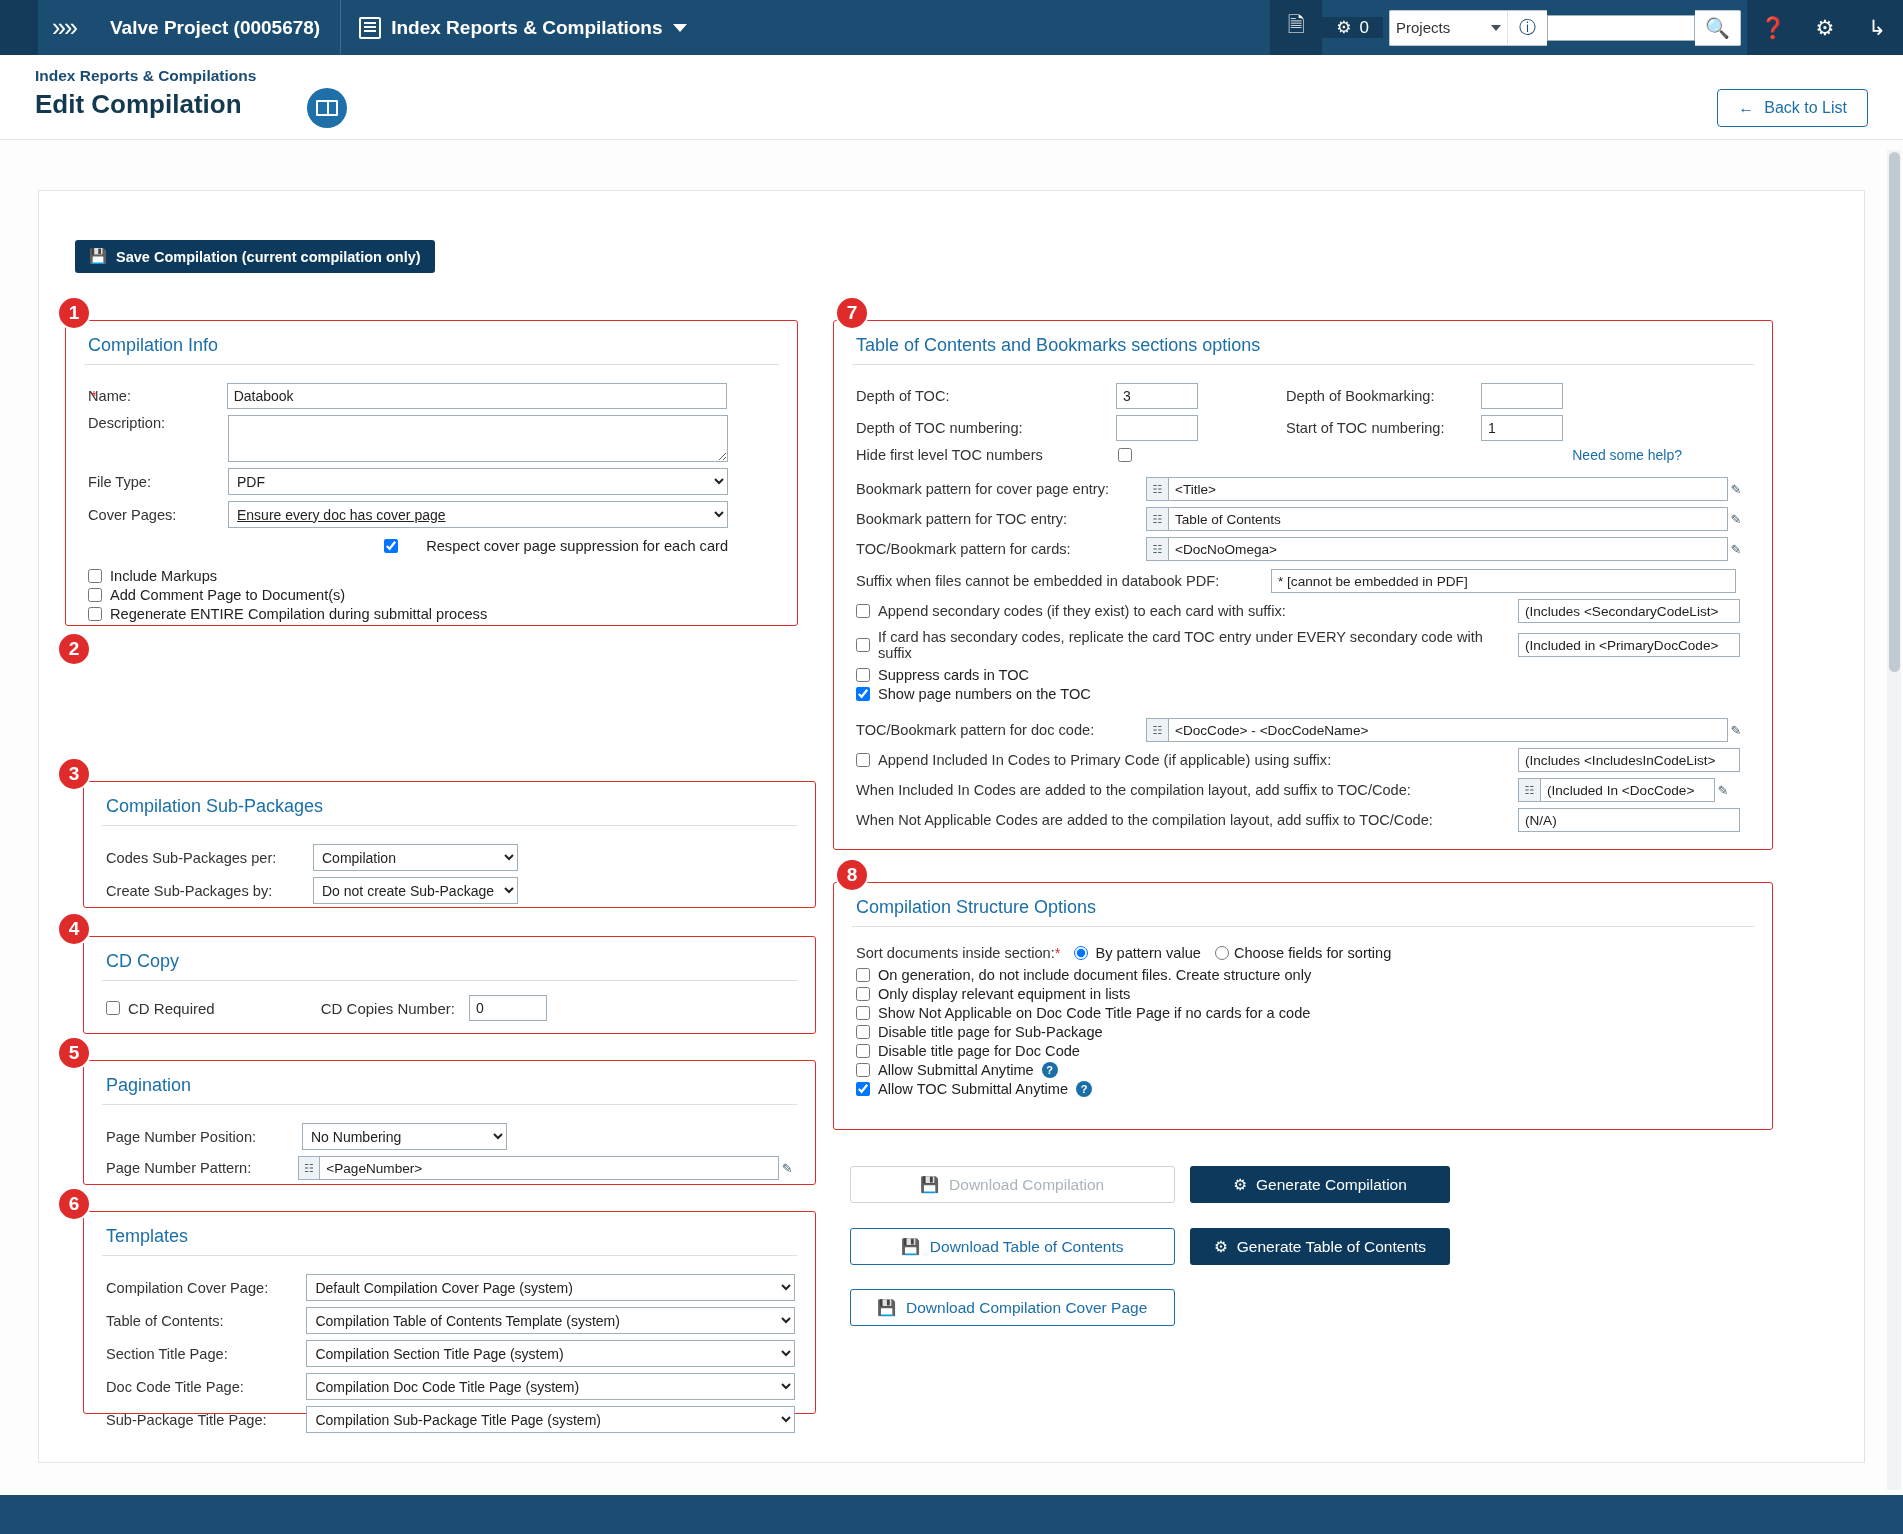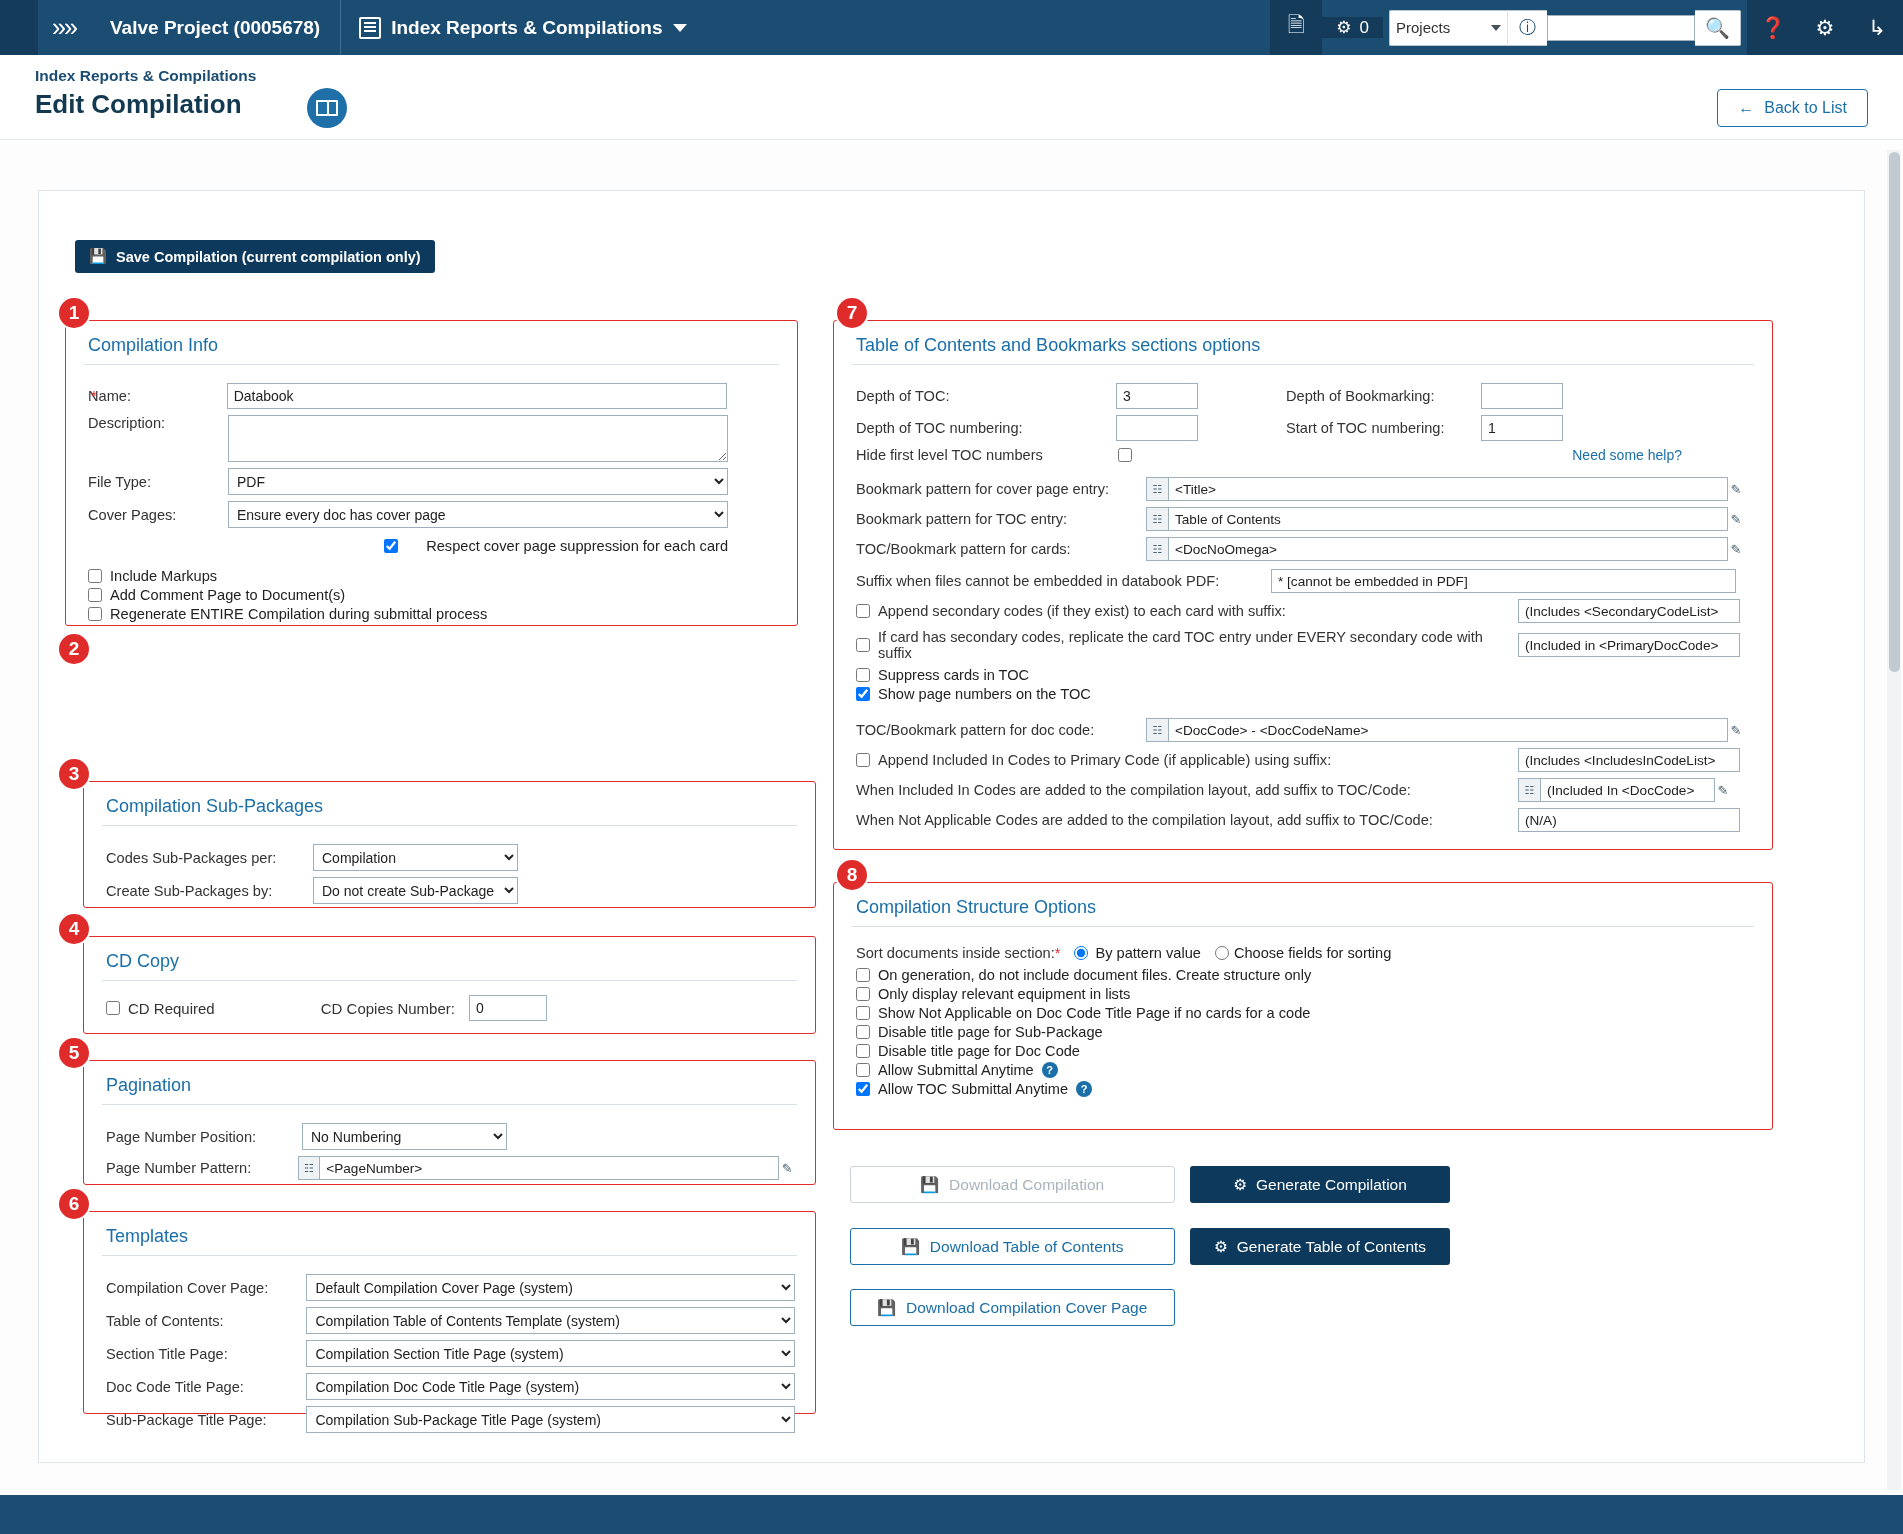--- a/index.html
+++ b/index.html
@@ -221,21 +221,21 @@
         <textarea style="width: 500px; height: 47px;"></textarea>
       </div>
       <div class="row">
         <span class="lbl" style="width:140px;">File Type:</span>
         <select style="width:500px;">
           <option>PDF</option>
         </select>
       </div>
       <div class="row">
         <span class="lbl" style="width:140px;">Cover Pages:</span>
-        <select style="width:500px;">
+        <select style="width:500px;text-decoration:underline;">
           <option>Ensure every doc has cover page</option>
         </select>
       </div>
       <div class="cbrow" style="justify-content:flex-end; width:640px; margin-top:10px;gap:28px;">
         <input type="checkbox" checked="" style="">
         <span>Respect cover page suppression for each card</span>
       </div>
       <div class="cbrow" style="margin-top:14px;">
         <input type="checkbox" style="">
         <span>Include Markups</span>

